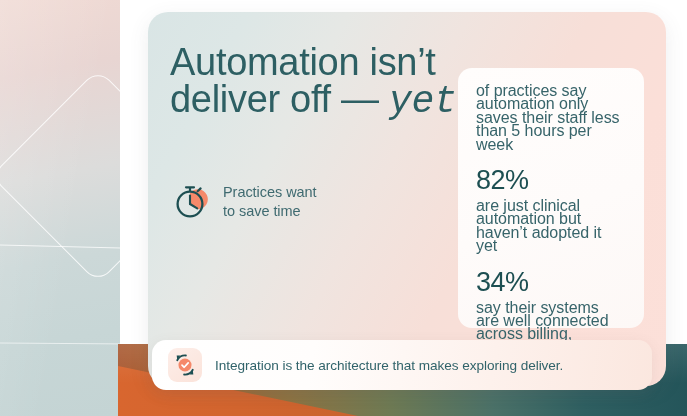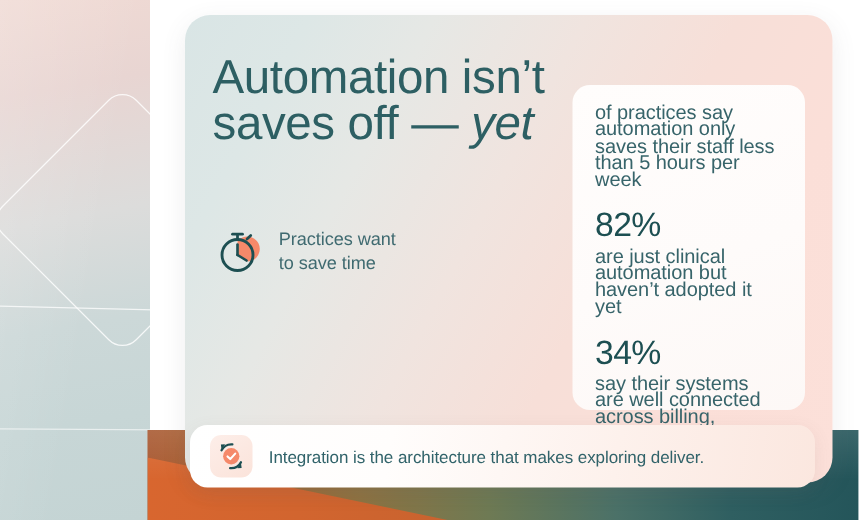--- a/index.html
+++ b/index.html
@@ -124,20 +124,21 @@
     left: 22px; top: 32px;
     width: 290px;
     font-size: 38px;
     line-height: 37px;
     letter-spacing: -0.3px;
     color: #2d5f63;
     font-weight: 400;
   }
   .headline .em {
     font-style: italic;
+    font-family: Liberation Mono, monospace;
   }
 
   
   .bullets {
     position: absolute;
     left: 22px; top: 128px;
     width: 290px;
   }
   .bullet {
     display: flex;
@@ -228,21 +229,21 @@
 
   <div class="bg-band"></div>
   <div class="bg-band-tri"></div>
   <div class="bg-band-noise"></div>
 
   <div class="card">
     <div class="card-inner">
 
       <div class="headline">
         <span>Automation isn’t</span><br>
-        <span>saves off — </span><span class="em">yet</span>
+        <span>deliver off — </span><span class="em">yet</span>
       </div>
 
       <div class="bullets">
 
         <div class="bullet">
           <div class="bullet-icon">
             <svg viewBox="0 0 40 40" width="40" height="40" aria-hidden="true">
               <path d="M20 12 L20 23 L28.3 28.2 A10 10 0 1 0 20 12 Z" fill="#f5896a"></path>
               <circle cx="20" cy="23" r="12.4" fill="none" stroke="#1d4f52" stroke-width="2.3"></circle>
               <line x1="20" y1="23" x2="20" y2="14.6" stroke="#1d4f52" stroke-width="2.1" stroke-linecap="round"></line>

